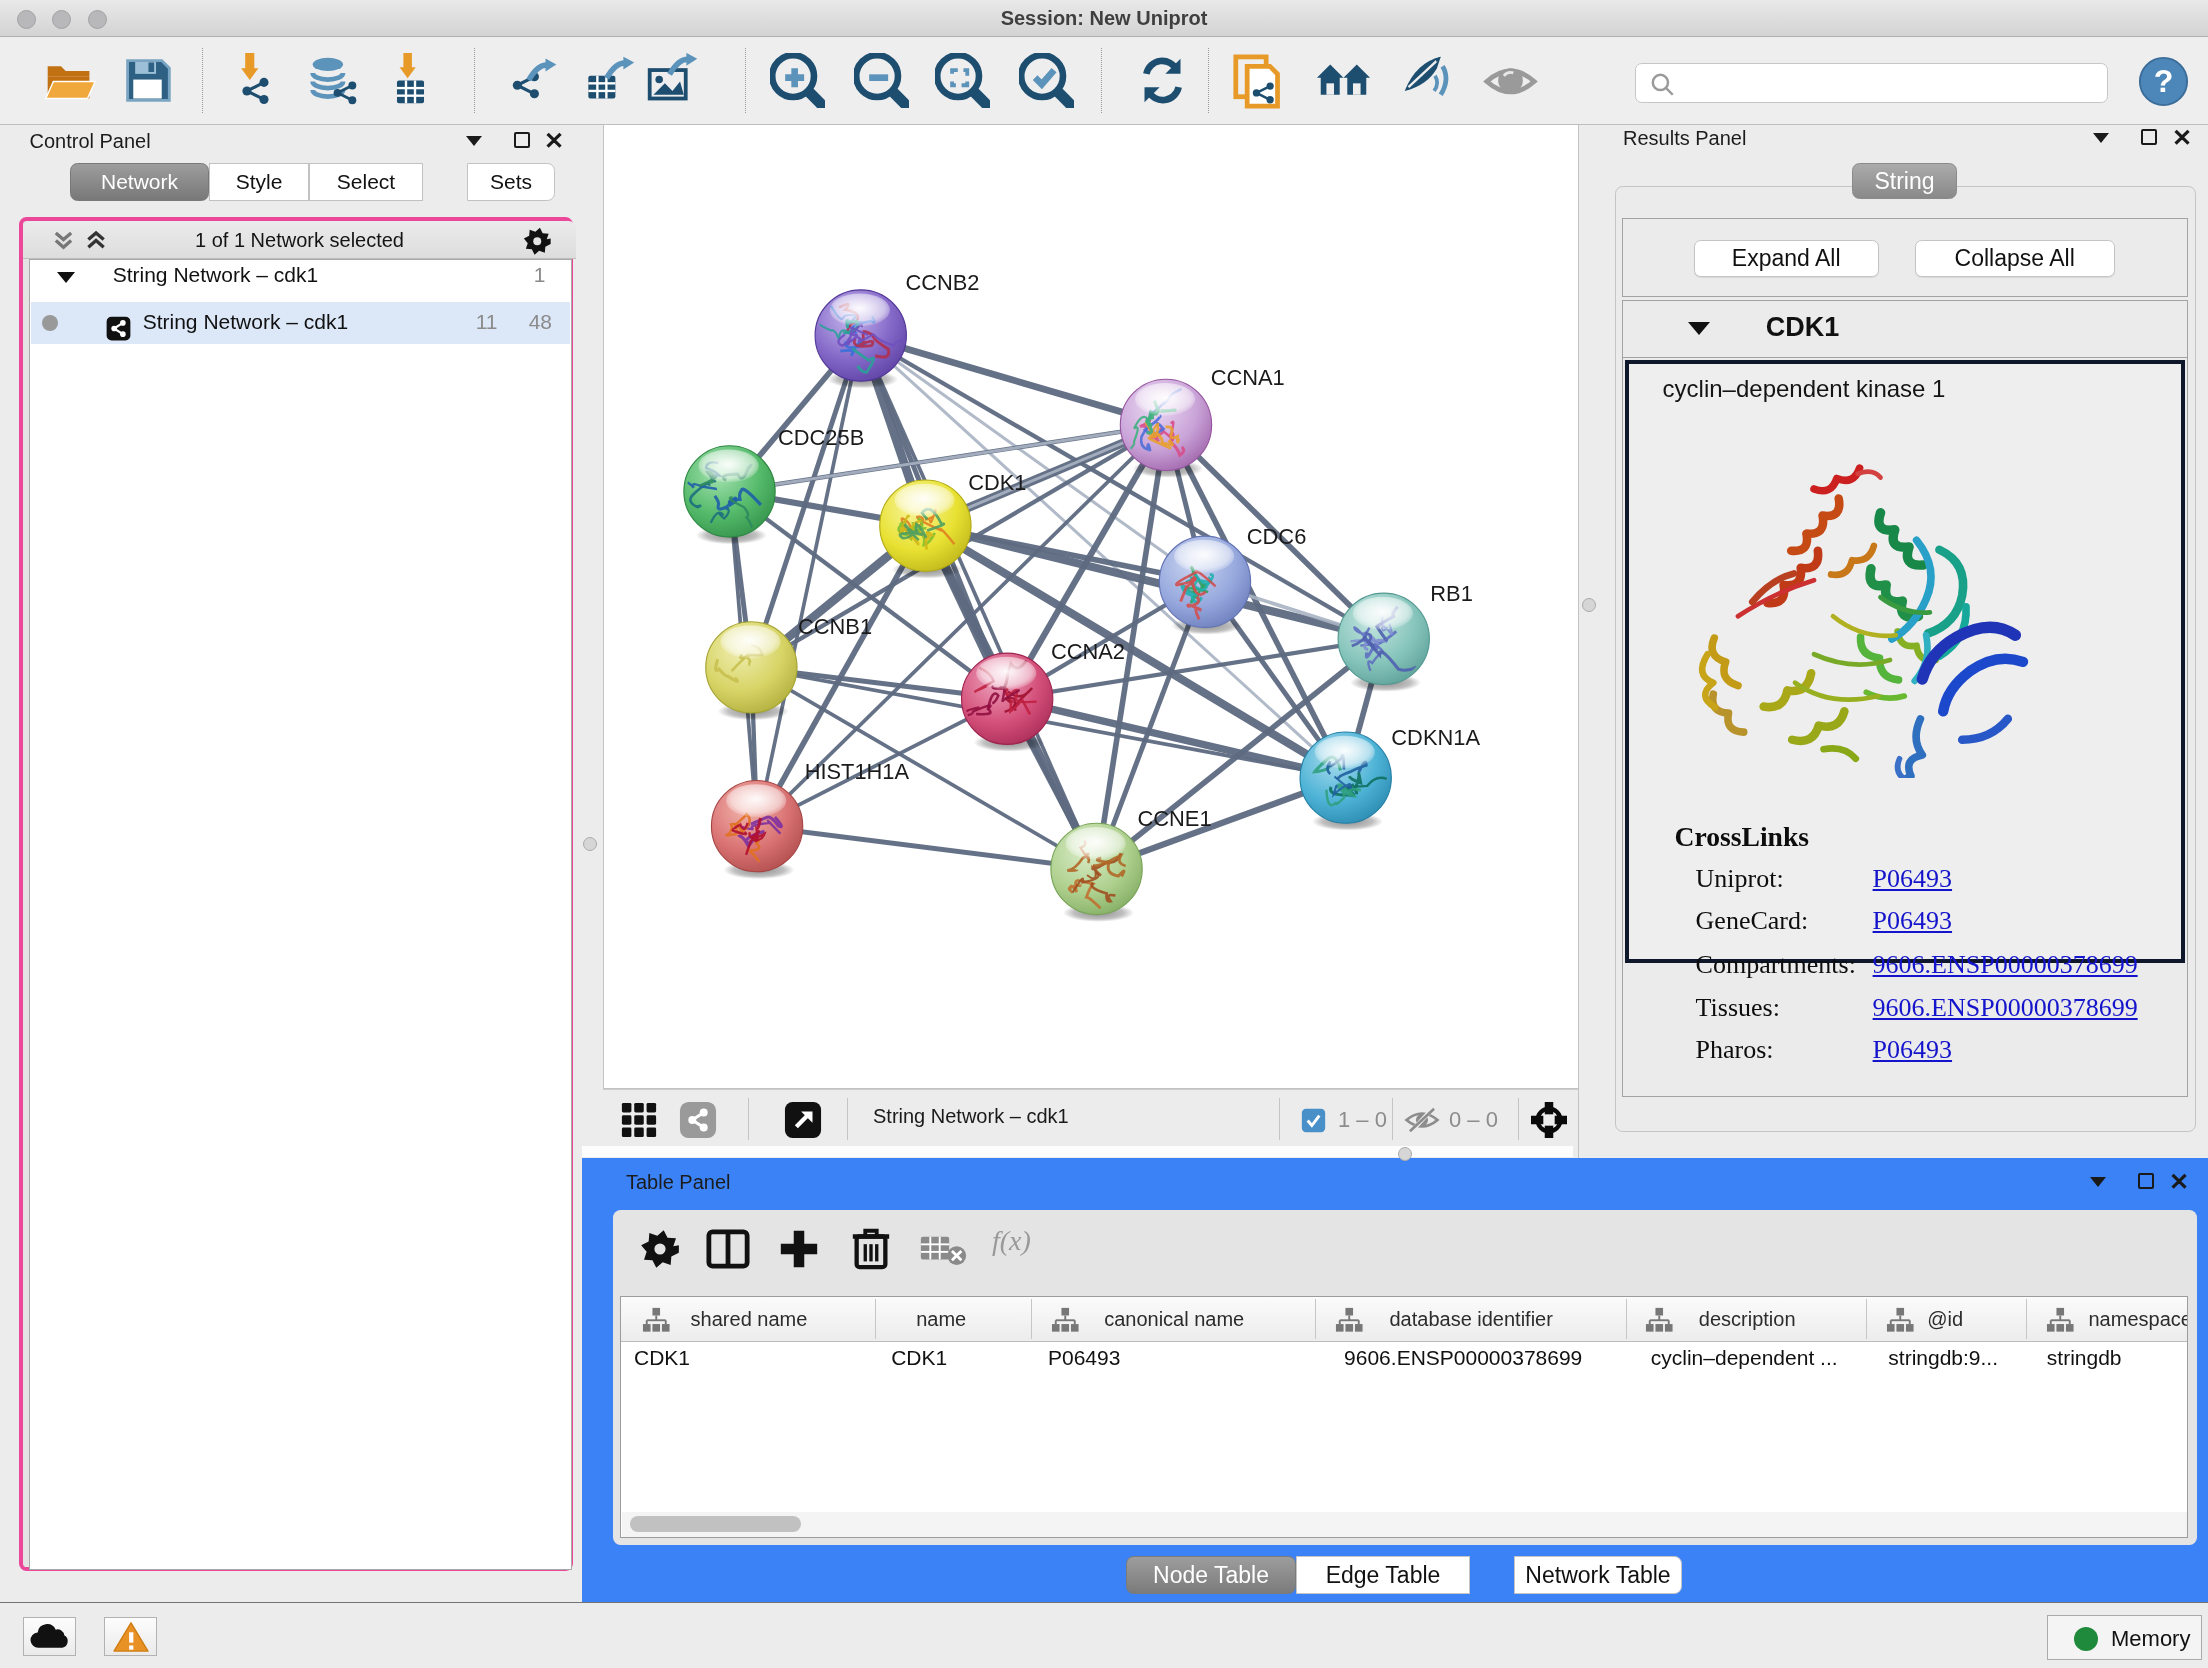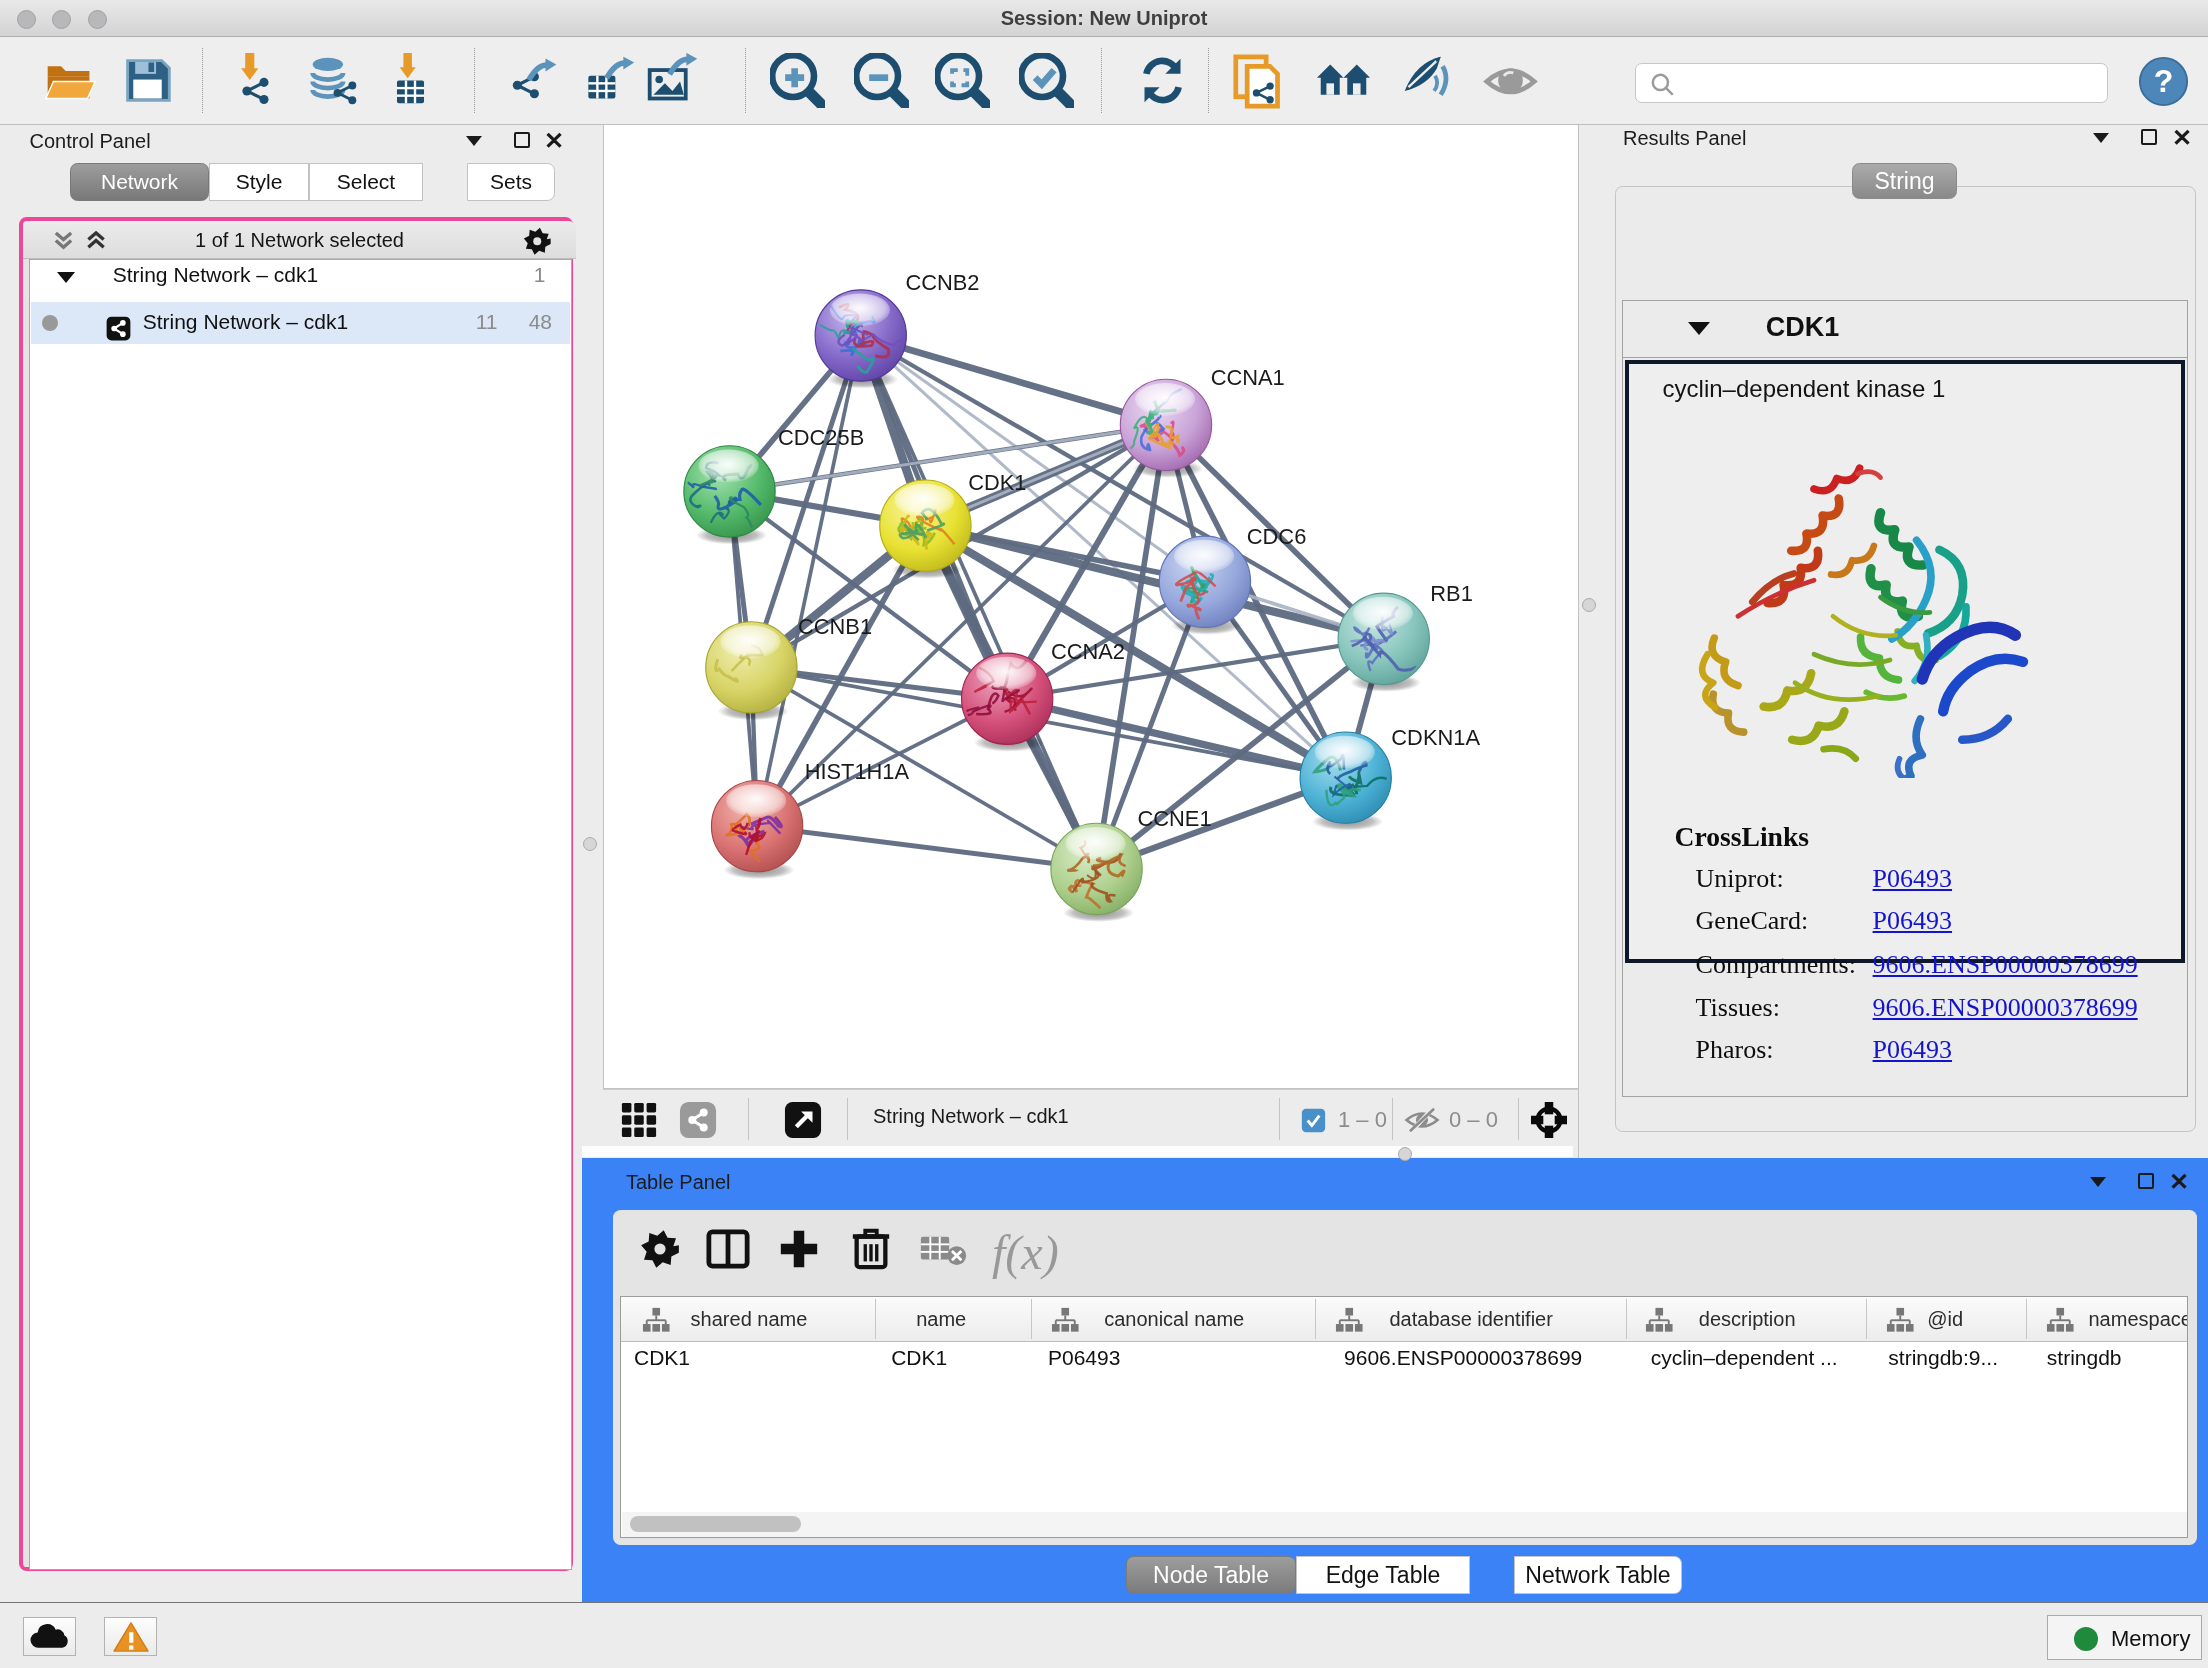--- a/index.html
+++ b/index.html
@@ -620,20 +620,24 @@
     <div class="ntsep" style="left:915px"></div>
 </div>
 <div id="netstrip" class="abs"></div>
 
 <div id="results" class="abs">
   <div class="ptitle" style="left:44px;top:1.9px;">Results Panel</div>
   <div class="ph-tri" style="left:514px;top:7.6px;"></div>
   <div class="ph-sq" style="left:562px;top:3.8px;"></div>
   <div class="ph-x" style="left:593px;top:1px;">✕</div>
   <div id="res-container">
+    <div id="res-box1">
+      <div class="rbtn" style="left:71px;width:185px;">Expand All</div>
+      <div class="rbtn" style="left:292px;width:200px;">Collapse All</div>
+    </div>
     <div id="res-box2">
       <div id="res-cdk1hdr">
         <div style="position:absolute;left:65px;top:21px;width:0;height:0;border-left:11.4px solid transparent;border-right:11.4px solid transparent;border-top:13.3px solid #111;"></div>
         <div style="position:absolute;left:143px;top:11.4px;font-size:27px;font-weight:bold;color:#111;">CDK1</div>
       </div>
       <div id="res-content">
         <div style="position:absolute;left:34px;top:11.4px;font-size:24px;color:#141414;">cyclin–dependent kinase 1</div>
         <svg class="abs" style="left:52px;top:100px" width="361" height="314" viewBox="0 0 380 330">
             <path d="M 140 26 Q 158 33 164 15 Q 182 22 188 4" fill="none" stroke="#cc2020" stroke-width="8" stroke-linecap="round" stroke-linejoin="round"></path>
             <path d="M186 10 q16 -6 24 4" fill="none" stroke="#d34040" stroke-width="5" stroke-linecap="round" stroke-linejoin="round"></path>
@@ -711,21 +715,21 @@
       </svg>
       <svg class="abs" style="left:306px;top:23px" width="49" height="34" viewBox="0 0 52 36">
         <rect x="2" y="4" width="30" height="24" rx="2" fill="#8a8a8a"></rect>
         <line x1="12" y1="4" x2="12" y2="28" stroke="#fff" stroke-width="2"></line>
         <line x1="22" y1="4" x2="22" y2="28" stroke="#fff" stroke-width="2"></line>
         <line x1="2" y1="12" x2="32" y2="12" stroke="#fff" stroke-width="2"></line>
         <line x1="2" y1="20" x2="32" y2="20" stroke="#fff" stroke-width="2"></line>
         <circle cx="40" cy="24" r="10" fill="#8a8a8a"></circle>
         <path d="M35 19 L45 29 M45 19 L35 29" stroke="#fff" stroke-width="3"></path>
       </svg>
-      <div class="abs" style="left:379px;top:15px;font-size:48px;color:#999;font-family:'Liberation Serif',serif;font-style:italic;">f(x)</div>
+      <div class="abs" style="left:379px;top:15px;font-size:28px;color:#999;font-family:'Liberation Serif',serif;font-style:italic;">f(x)</div>
     <div id="tp-table">
       <div id="tp-header"></div>
       <div class="thdiv" style="left:254px"></div>
         <div class="thdiv" style="left:410px"></div>
         <div class="thdiv" style="left:694px"></div>
         <div class="thdiv" style="left:1005px"></div>
         <div class="thdiv" style="left:1245px"></div>
         <div class="thdiv" style="left:1405px"></div>
         <div class="th" style="left:4.8px;width:247px;">shared name</div>
         <svg class="abs" style="left:21px;top:8.6px" width="28.5" height="28.5" viewBox="0 0 30 30">

